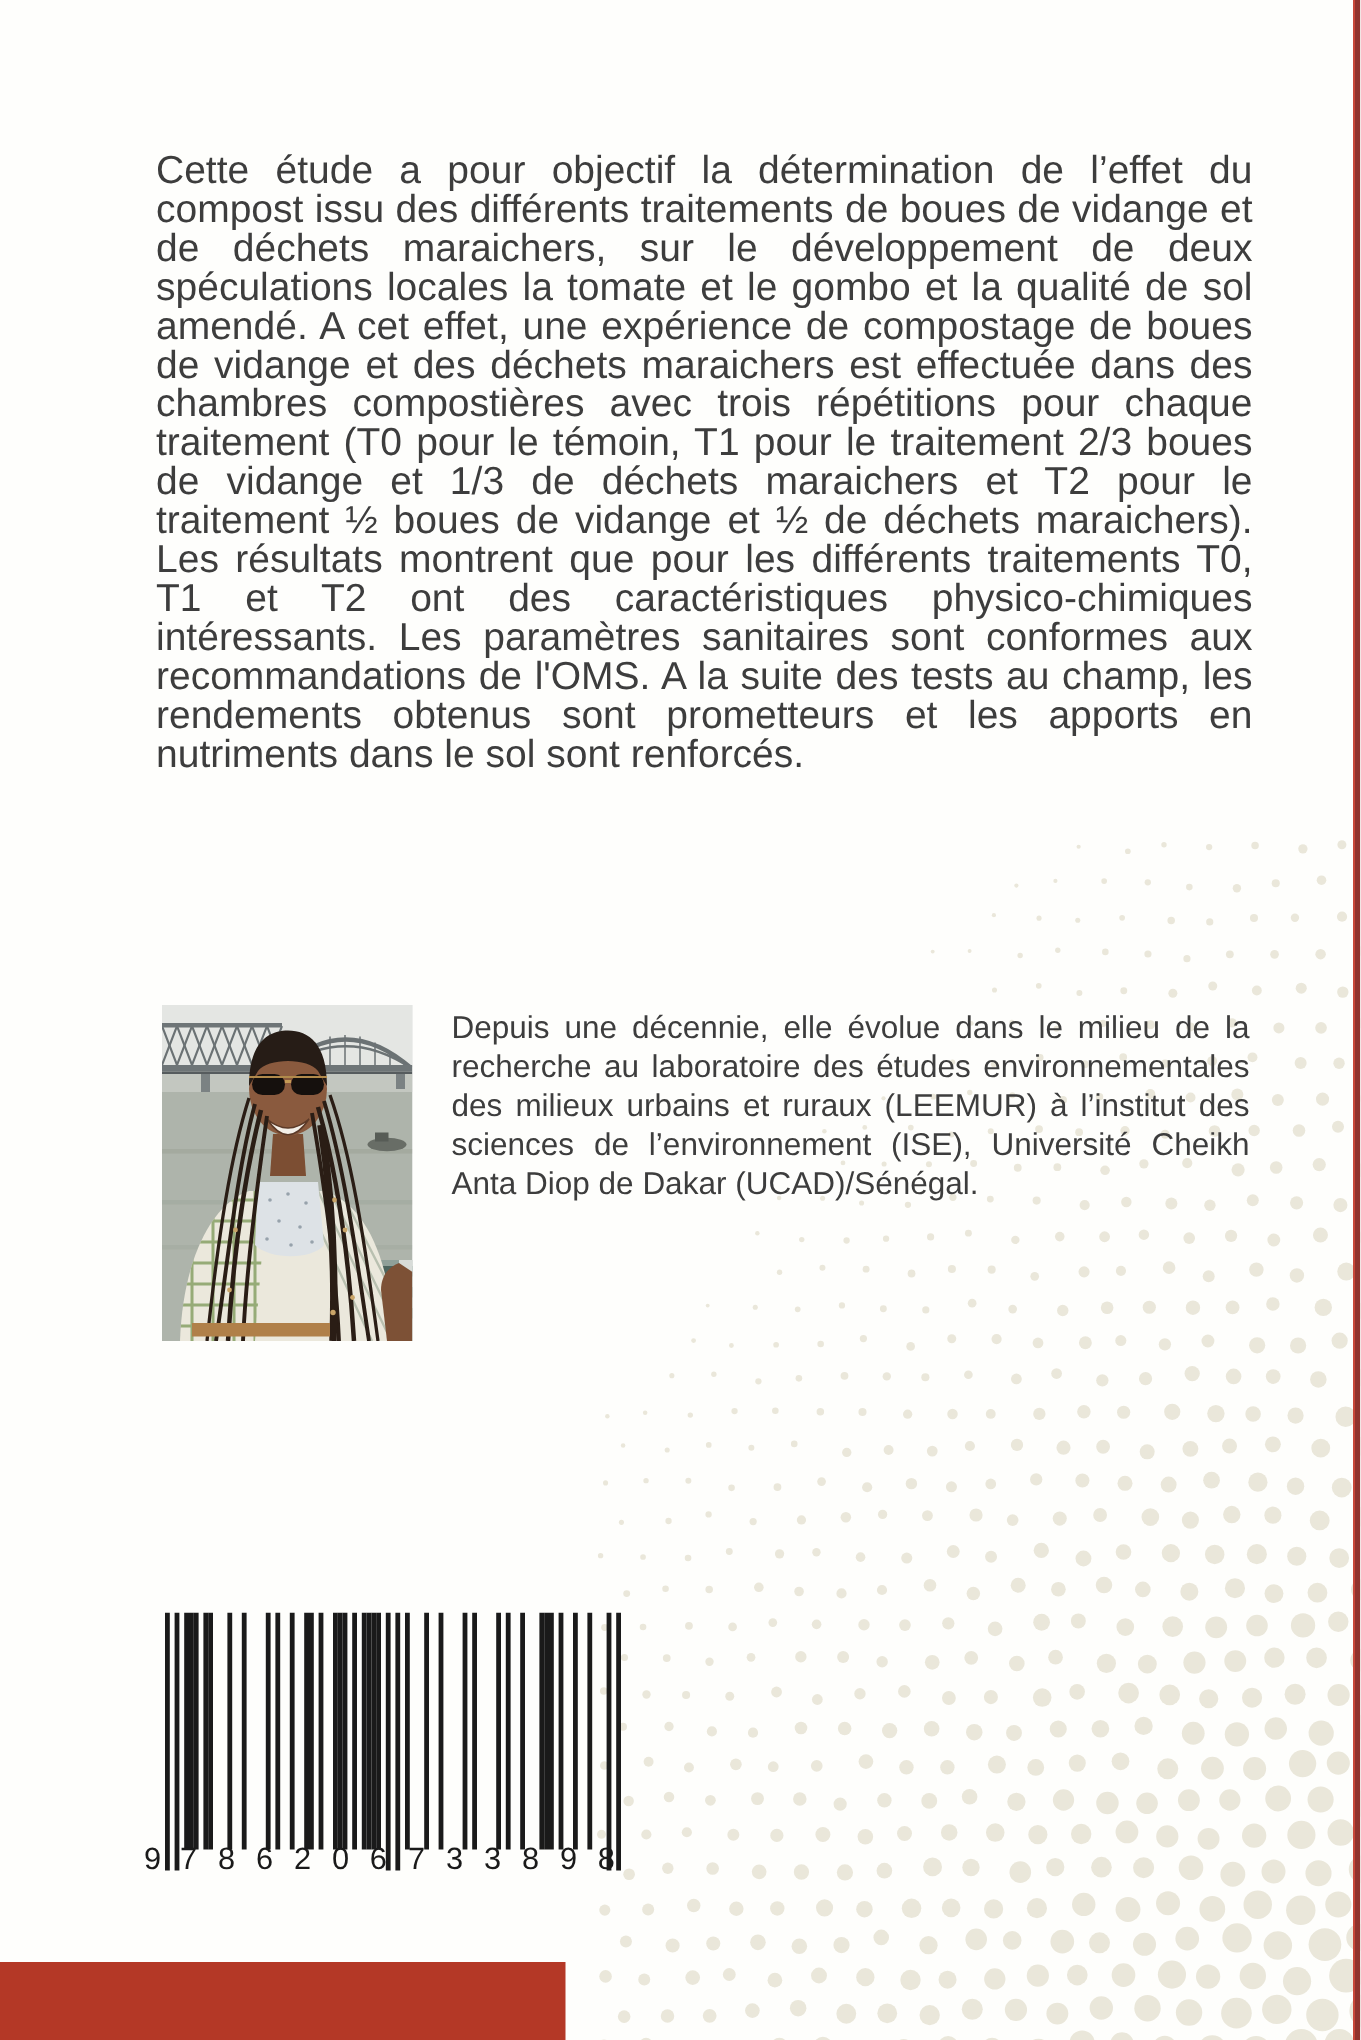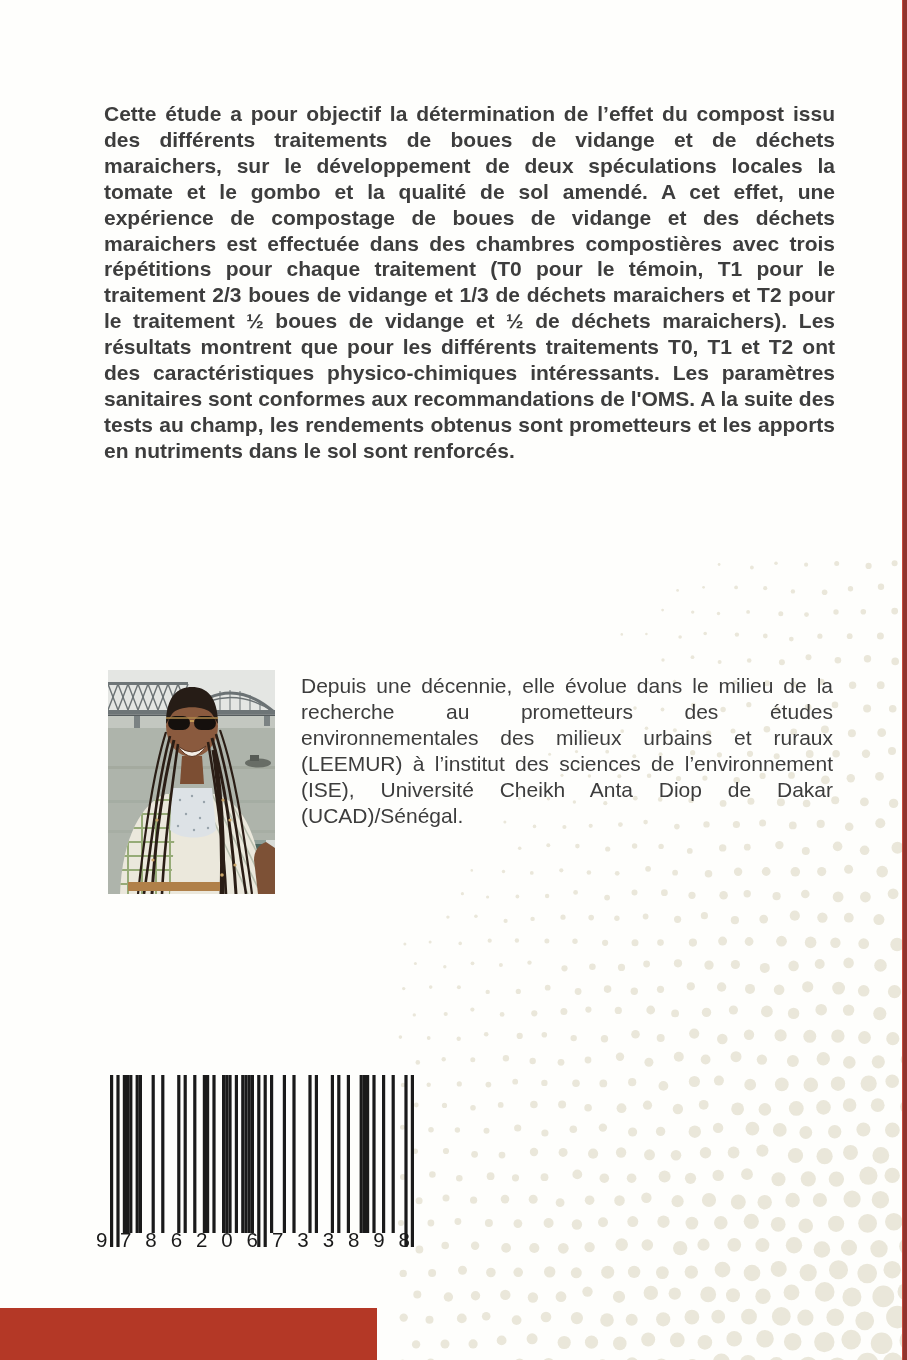--- a/index.html
+++ b/index.html
@@ -30,26 +30,25 @@
     width: 5px; height: 1360px;
     background: linear-gradient(to right, var(--spine-red-light, #c8473a) 0 1px, var(--spine-red, #90342e) 1px 100%);
     z-index: 3;
   }
 
   
   .abstract {
     position: absolute;
     left: 104px; top: 101px;
     width: 731px;
-    font-size: 21px;
+    font-size: 26px;
     line-height: 25.9px;
     color: var(--text, #3d3d3d);
     text-align: justify;
     z-index: 2;
-    font-weight: bold;
   }
 
   
   .author-section { position: absolute; left: 0; top: 0; width: 907px; z-index: 2; }
   .photo-frame {
     position: absolute;
     left: 108px; top: 670px;
     width: 167px; height: 224px;
     overflow: hidden;
     background: #dfe2df;
@@ -741,21 +740,21 @@
             <circle cx="122" cy="150" r="1.6"></circle>
               <circle cx="127" cy="195" r="1.6"></circle>
             <circle cx="115" cy="130" r="1.6"></circle>
               <circle cx="114" cy="205" r="1.8"></circle>
           </g>
           <rect x="20" y="212" width="92" height="9" fill="#b08049"></rect>
           <path d="M150 224 L146 190 C146 180 152 174 158 172 L167 178 L167 224 Z" fill="#7d5136"></path>
         </g>
       </svg>
     </div>
-    <p class="bio">Depuis une décennie, elle évolue dans le milieu de la recherche au prometteurs des études environnementales des milieux urbains et ruraux (LEEMUR) à l’institut des sciences de l’environnement (ISE), Université Cheikh Anta Diop de Dakar (UCAD)/Sénégal.</p>
+    <p class="bio">Depuis une décennie, elle évolue dans le milieu de la recherche au laboratoire des études environnementales des milieux urbains et ruraux (LEEMUR) à l’institut des sciences de l’environnement (ISE), Université Cheikh Anta Diop de Dakar (UCAD)/Sénégal.</p>
   </div>
 
   <div class="barcode">
     <svg id="barcode-bars" width="322" height="176">
         <rect x="14.00" y="0" width="3.20" height="172" fill="#1a1a1a"></rect>
         <rect x="20.40" y="0" width="3.20" height="172" fill="#1a1a1a"></rect>
         <rect x="26.80" y="0" width="3.20" height="158" fill="#1a1a1a"></rect>
         <rect x="30.00" y="0" width="3.20" height="158" fill="#1a1a1a"></rect>
         <rect x="33.20" y="0" width="3.20" height="158" fill="#1a1a1a"></rect>
         <rect x="39.60" y="0" width="3.20" height="158" fill="#1a1a1a"></rect>

